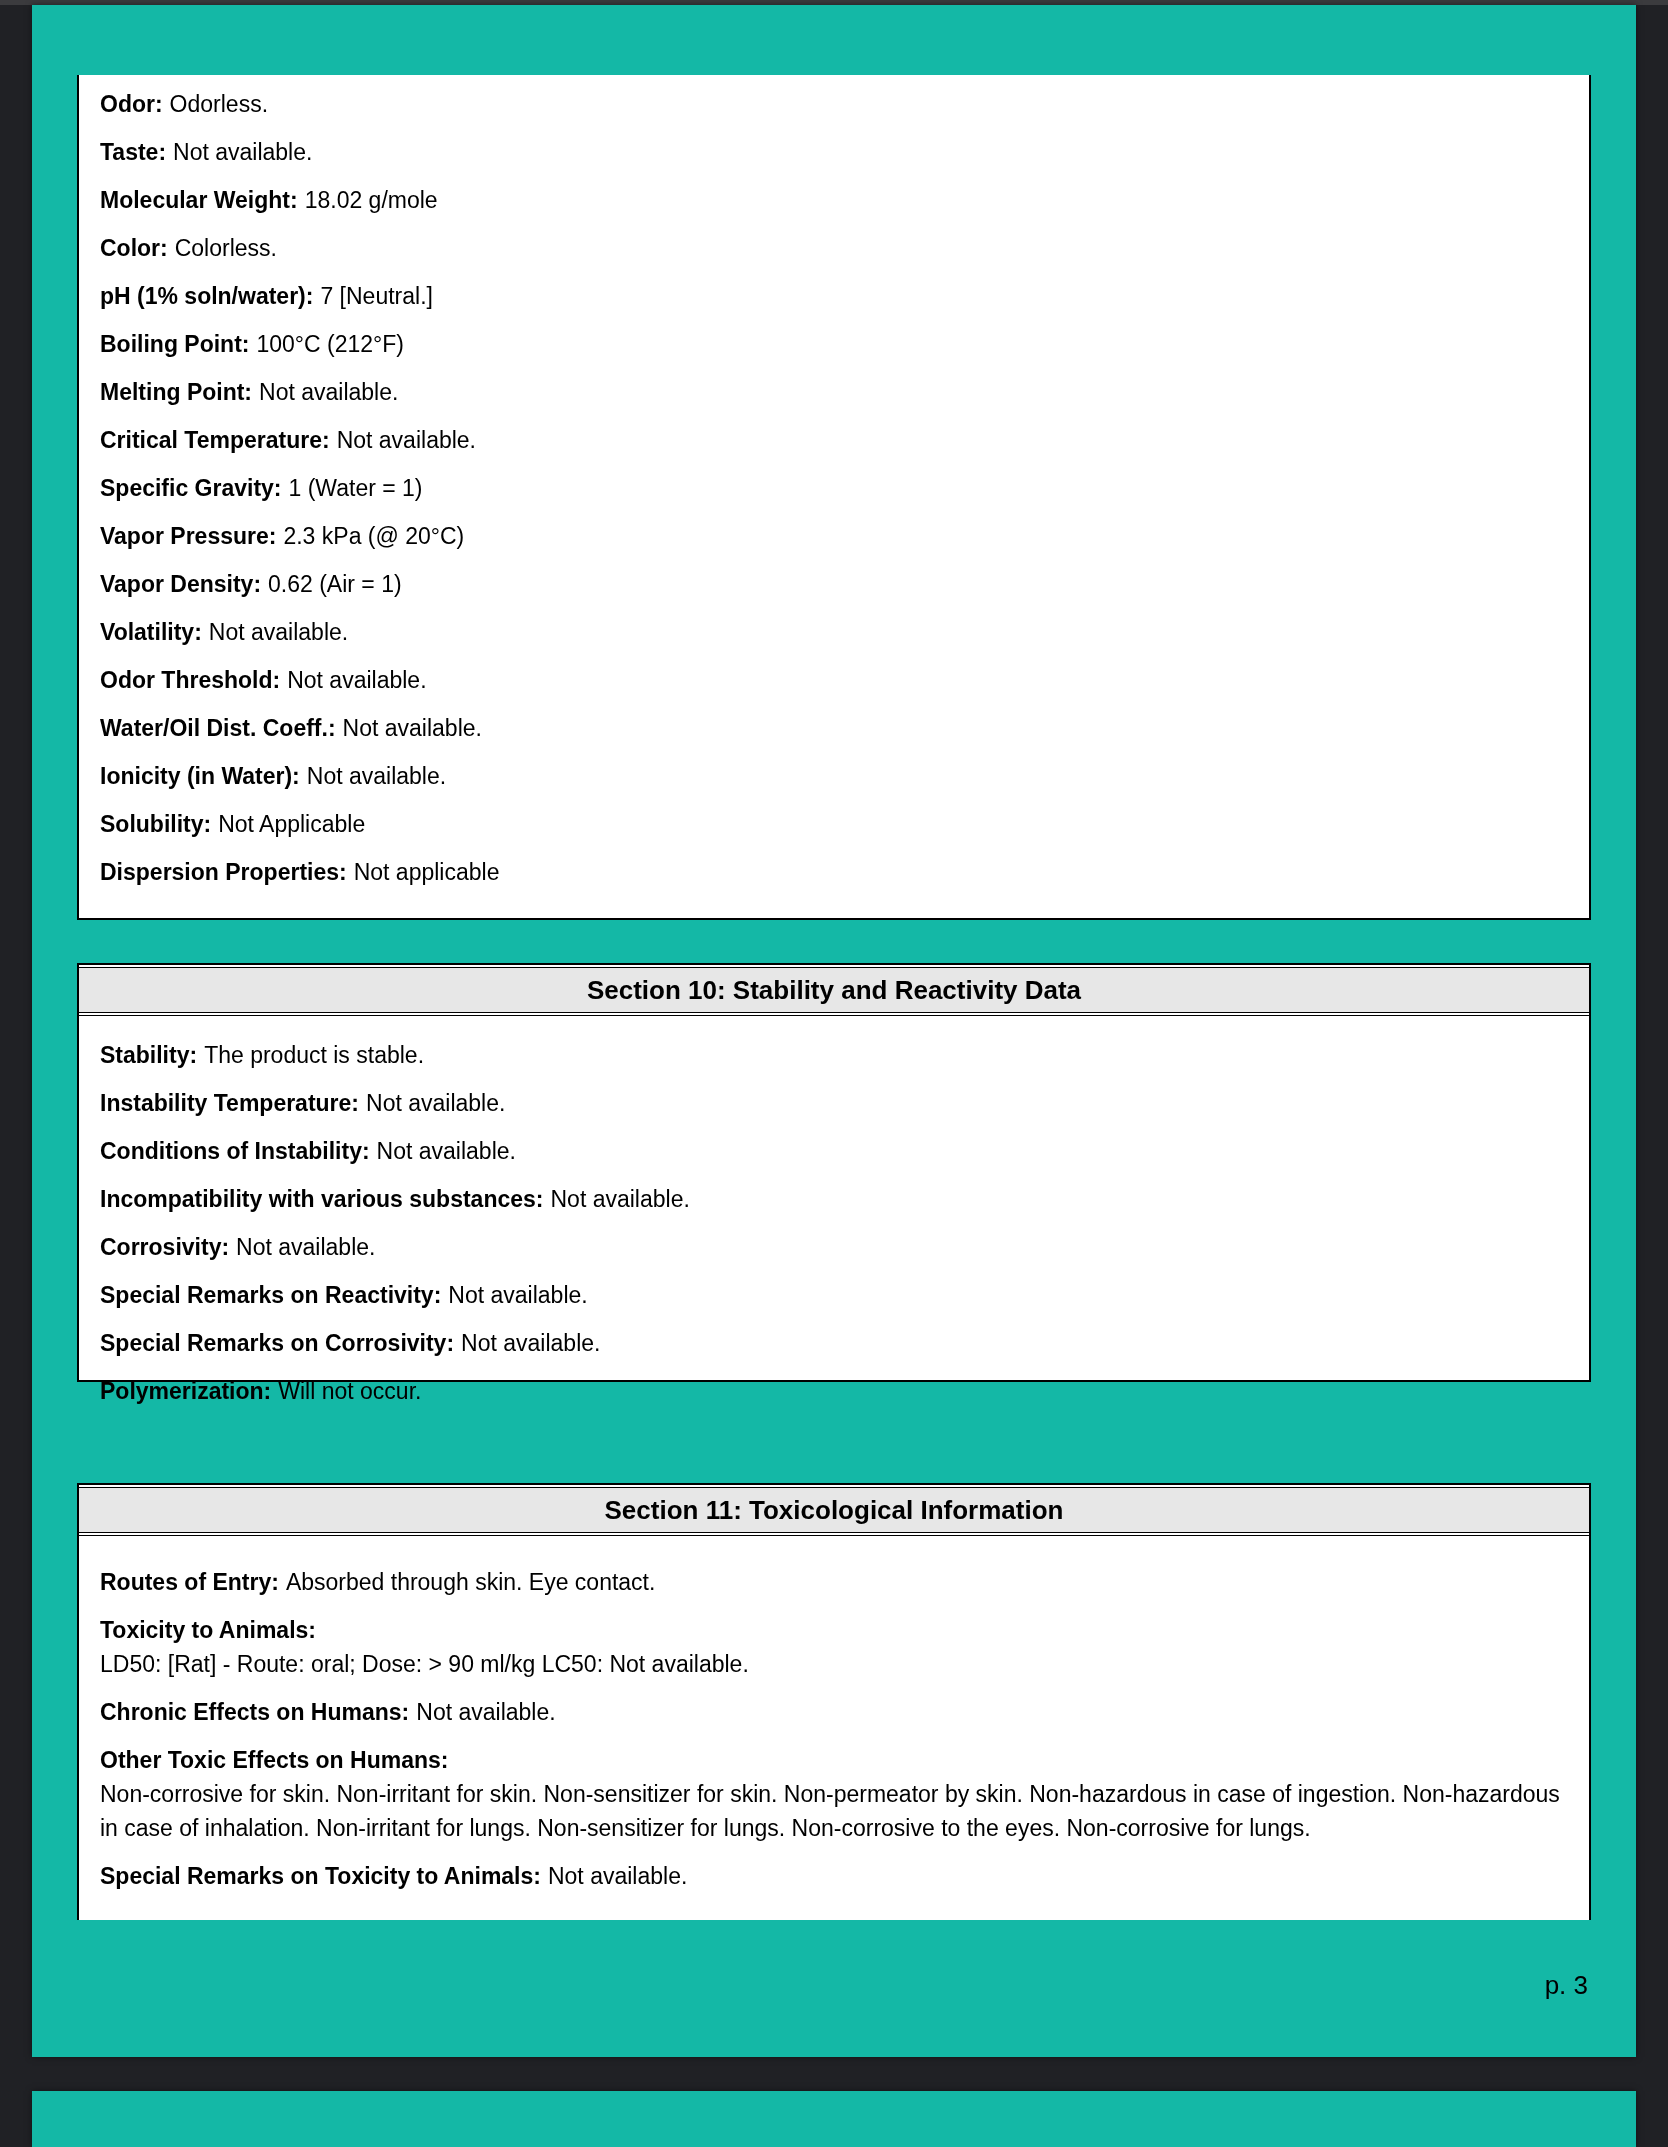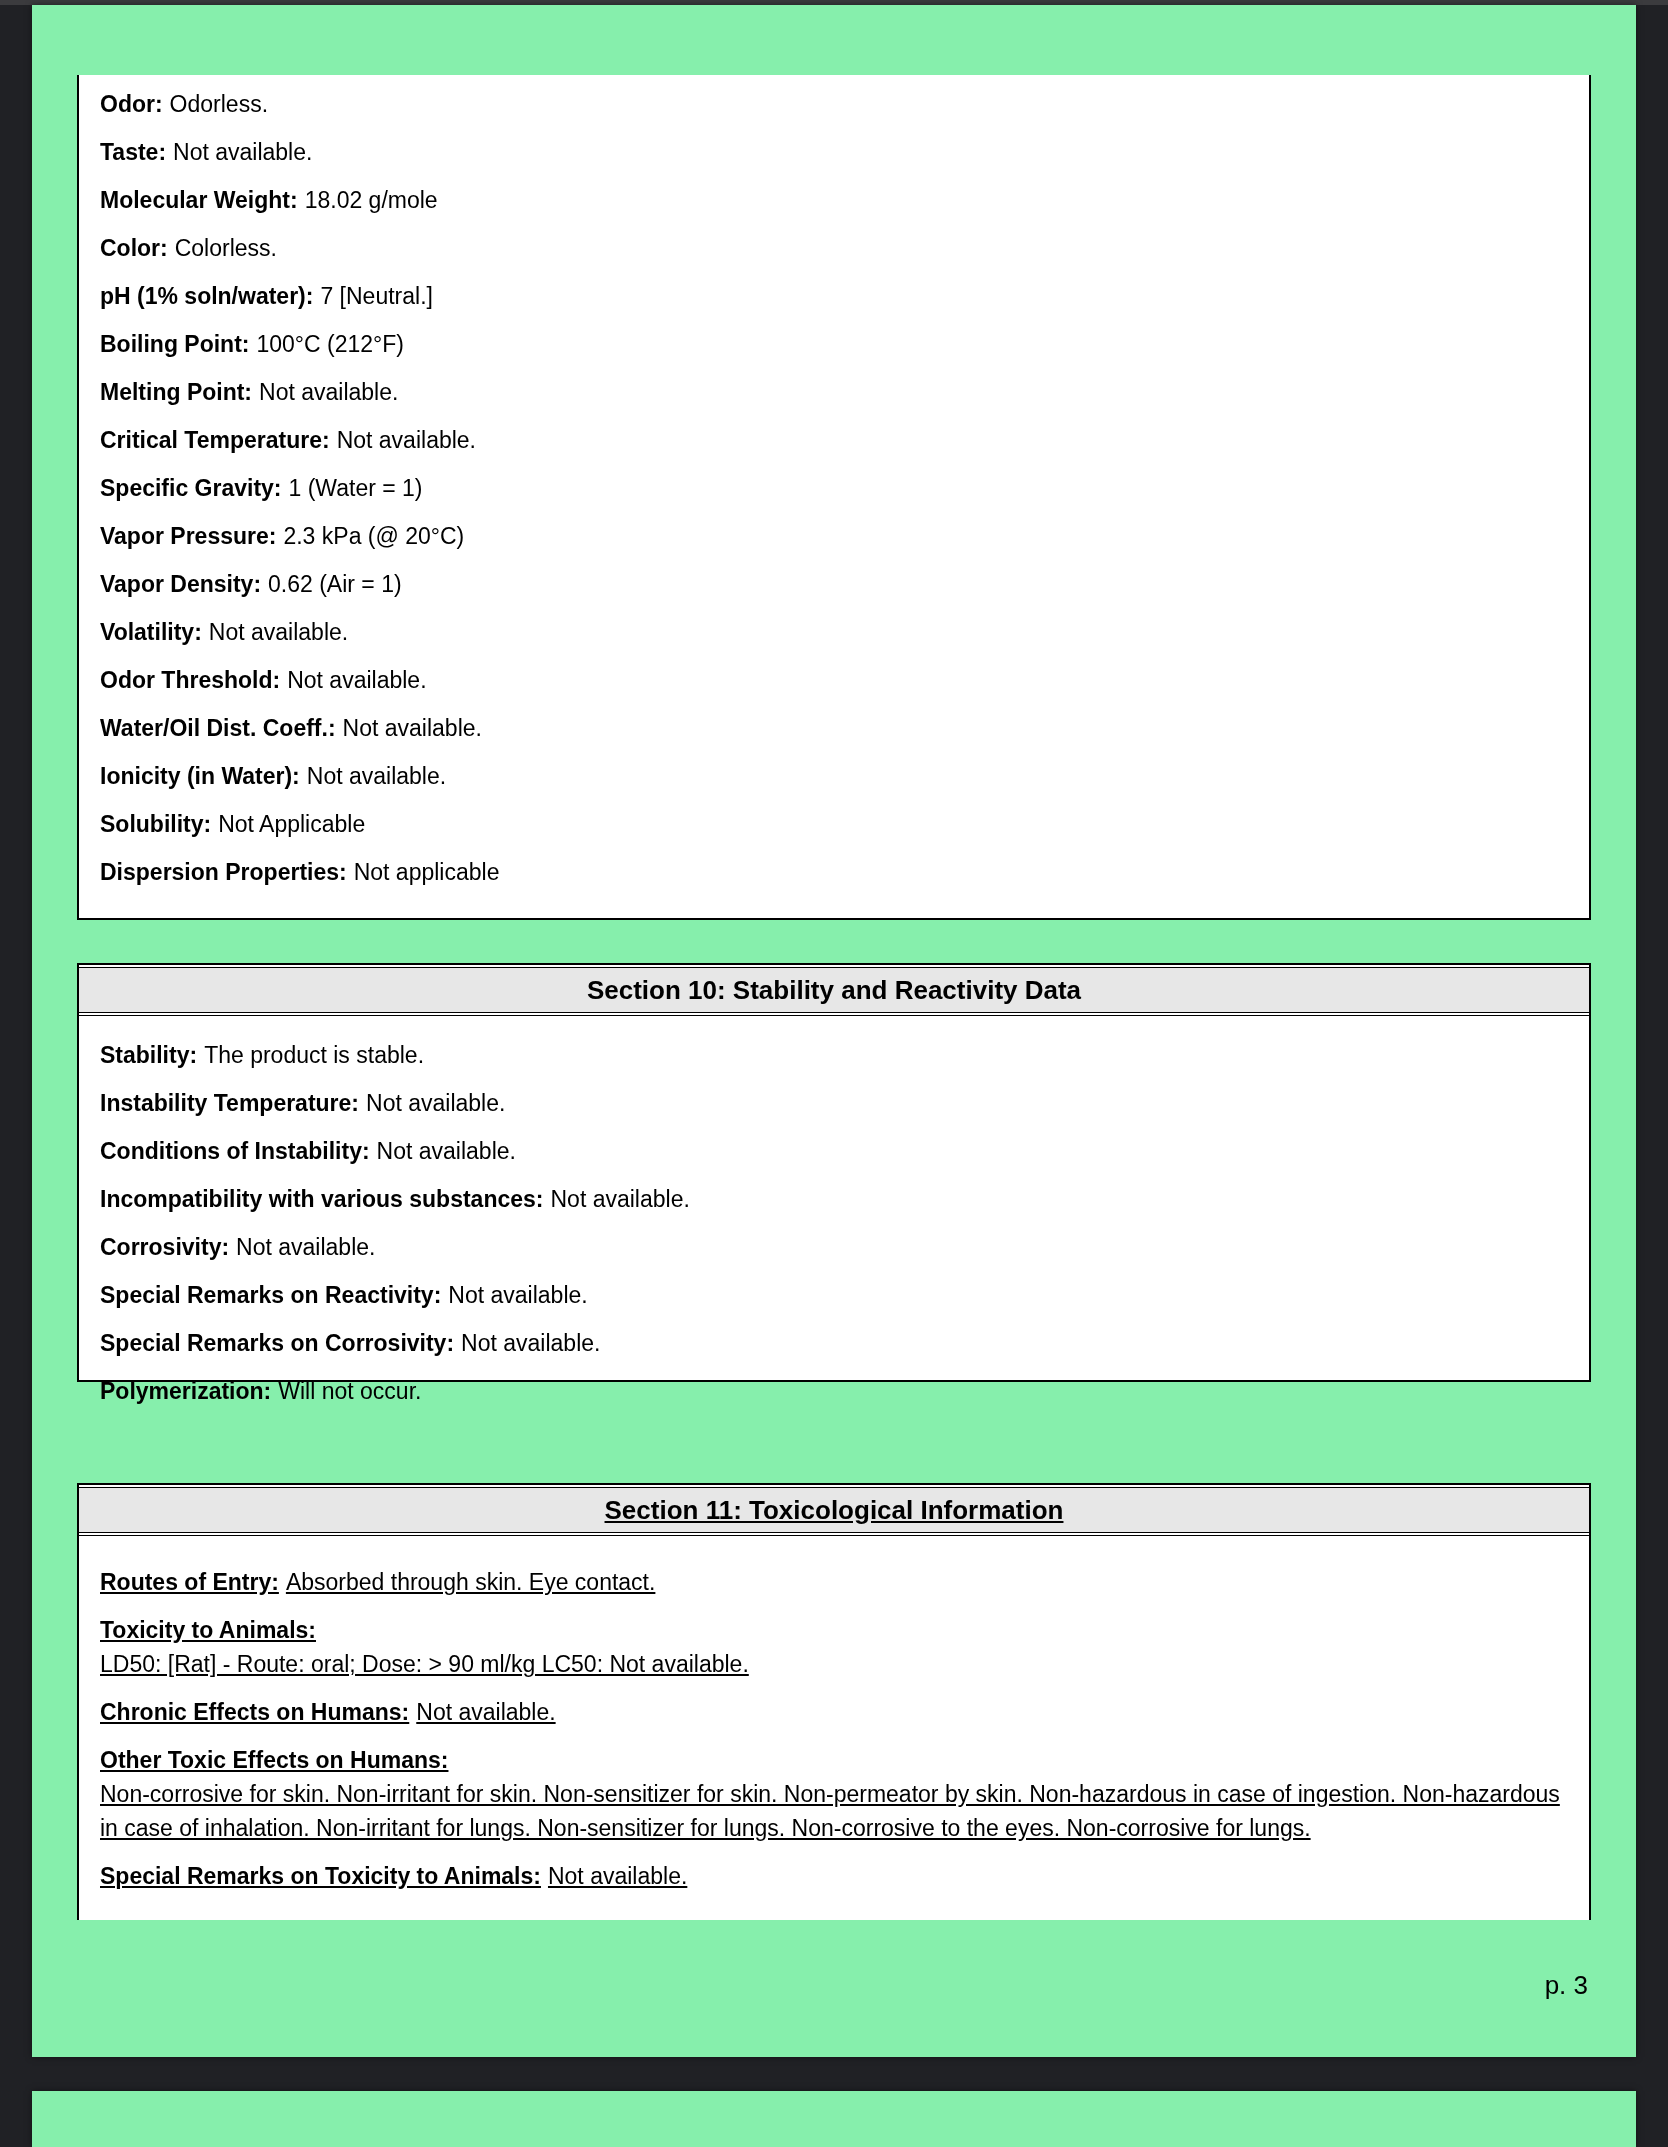--- a/index.html
+++ b/index.html
@@ -10,33 +10,33 @@
     font-family: "Liberation Sans", sans-serif;
     overflow: hidden;
   }
   .topbar {
     position: absolute; left: 0; top: 0;
     width: 1668px; height: 5px;
     background: #3b3b3e;
   }
   .page {
     position: absolute; left: 32px; width: 1604px;
-    background: #86efac;
+    background: #14b8a6;
     box-shadow: 0 0 6px rgba(0,0,0,0.5);
   }
   .page.p3 { top: 5px; height: 2052px; }
   .page.p4 { top: 2091px; height: 56px; }
 
   .box {
     position: absolute; left: 45px; width: 1514px;
     border: 2px solid #000; background: #fff;
   }
   .box1 { top: 70px;  height: 845px; border-top: none; }
   .box2 { top: 958px; height: 419px; }
-  .box3 { top: 1478px; height: 437px; border-bottom: none; text-decoration: underline; }
+  .box3 { top: 1478px; height: 437px; border-bottom: none; }
 
   .box-header {
     height: 46px; margin: 2px 0;
     border-top: 1px solid #000; border-bottom: 1px solid #000;
     background: #e7e7e7;
     display: flex; align-items: center; justify-content: center;
     font-weight: 700; font-size: 26px; color: #000;
   }
   .box-body { padding: 0 21px; }
   .box-body.ruled { border-top: 1px solid #000; }

